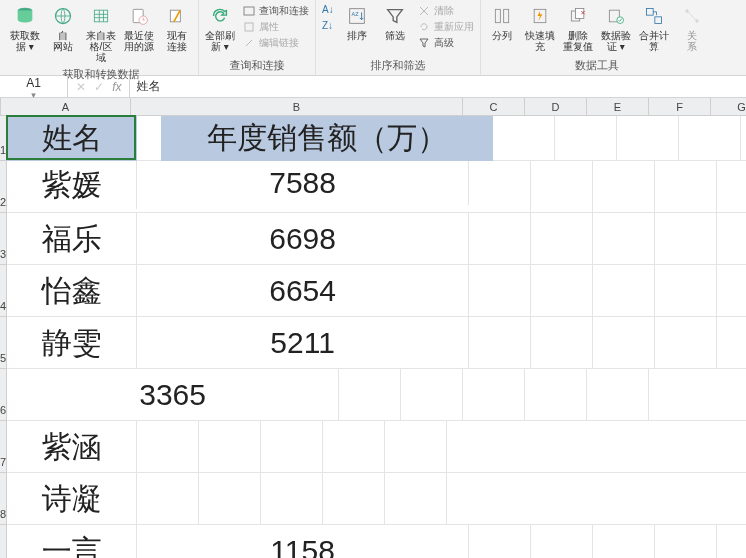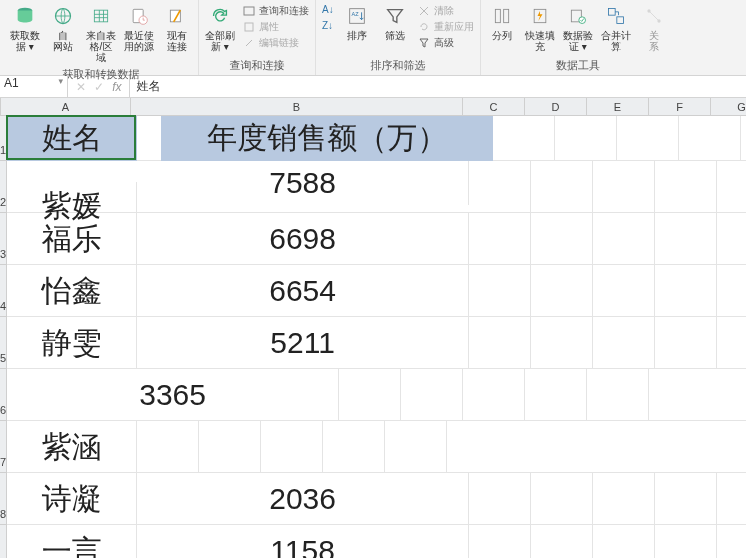--- a/index.html
+++ b/index.html
@@ -97,23 +97,24 @@
     font-size: 12px;
   }
   .name-box {
     width: 68px;
     border-right: 1px solid #d4d4d4;
     padding: 0 4px;
     font-size: 12px;
     color: #333;
     height: 100%;
     display:flex;
-    align-items:flex-start;
+    align-items:center;
     justify-content:space-between;
     background:#fff;
+    flex-direction:column;
   }
   .name-box .dd { color:#888; font-size:9px; }
   .fx-btns {
     display:flex;
     align-items:center;
     gap:8px;
     padding:0 8px;
     color:#999;
     height:100%;
     border-right:1px solid #d4d4d4;
@@ -375,20 +376,31 @@
         <span class="label">分列</span>
       </div>
       <div class="big-btn">
         <span class="icon">
           <svg viewBox="0 0 24 24" width="20" height="20">
               <rect x="5" y="4" width="14" height="16" fill="none" stroke="#888"></rect>
               <path d="M12 6l-3 6h3l-2 6 5-8h-3z" fill="#e90"></path>
             </svg>
         </span>
         <span class="label">快速填充</span>
+      </div>
+      <div class="big-btn">
+        <span class="icon">
+          <svg viewBox="0 0 24 24" width="20" height="20">
+              <rect x="4" y="6" width="10" height="12" fill="none" stroke="#888"></rect>
+              <rect x="9" y="3" width="10" height="12" fill="#fff" stroke="#888"></rect>
+              <path d="M16 6l4 4m0-4l-4 4" stroke="#c33"></path>
+            </svg>
+        </span>
+        <span class="label">删除
+重复值</span>
       </div>
       <div class="big-btn">
         <span class="icon">
           <svg viewBox="0 0 24 24" width="20" height="20">
               <rect x="4" y="5" width="12" height="14" fill="none" stroke="#888"></rect>
               <circle cx="17" cy="17" r="4" fill="#fff" stroke="#3a7"></circle>
               <path d="M15 17l1.5 1.5L19 15" stroke="#3a7" fill="none"></path>
             </svg>
         </span>
         <span class="label">数据验
@@ -465,21 +477,21 @@
     <div class="cell-row" style="height: 45px;">
           <div class="hdr-cell col-A" style="height: 45px;">姓名</div>
           <div class="hdr-cell col-B" style="height: 45px; margin-left: 24px;">年度销售额（万）</div>
           <div class="cell col-C" style="height: 45px;"></div>
           <div class="cell col-D" style="height: 45px;"></div>
           <div class="cell col-E" style="height: 45px;"></div>
           <div class="cell col-F" style="height: 45px;"></div>
           <div class="cell col-G" style="height: 45px;"></div>
         </div>
         <div class="cell-row" style="height: 52px;">
-          <div class="cell col-A" style="height: 48px; margin-top: 21px;">紫媛</div>
+          <div class="cell col-A" style="height: 48px;">紫媛</div>
           <div class="cell col-B" style="height: 44px;">7588</div>
           <div class="cell col-C" style="height: 52px;"></div>
           <div class="cell col-D" style="height: 52px;"></div>
           <div class="cell col-E" style="height: 52px;"></div>
           <div class="cell col-F" style="height: 52px;"></div>
           <div class="cell col-G" style="height: 52px;"></div>
         </div>
         <div class="cell-row" style="height: 52px;">
           <div class="cell col-A" style="height: 52px;">福乐</div>
           <div class="cell col-B" style="height: 52px;">6698</div>
@@ -518,21 +530,20 @@
         <div class="cell-row" style="height: 52px;">
           <div class="cell col-A" style="height: 52px;">紫涵</div>
           <div class="cell col-C" style="height: 52px;"></div>
           <div class="cell col-D" style="height: 52px;"></div>
           <div class="cell col-E" style="height: 52px;"></div>
           <div class="cell col-F" style="height: 52px;"></div>
           <div class="cell col-G" style="height: 52px;"></div>
         </div>
         <div class="cell-row" style="height: 52px;">
           <div class="cell col-A" style="height: 52px;">诗凝</div>
-          <div class="cell col-B" style="height: 52px;">2036</div>
           <div class="cell col-C" style="height: 52px;"></div>
           <div class="cell col-D" style="height: 52px;"></div>
           <div class="cell col-E" style="height: 52px;"></div>
           <div class="cell col-F" style="height: 52px;"></div>
           <div class="cell col-G" style="height: 52px;"></div>
         </div>
         <div class="cell-row" style="height: 52px;">
           <div class="cell col-A" style="height: 52px;">一言</div>
           <div class="cell col-B" style="height: 52px;">1158</div>
           <div class="cell col-C" style="height: 52px;"></div>

